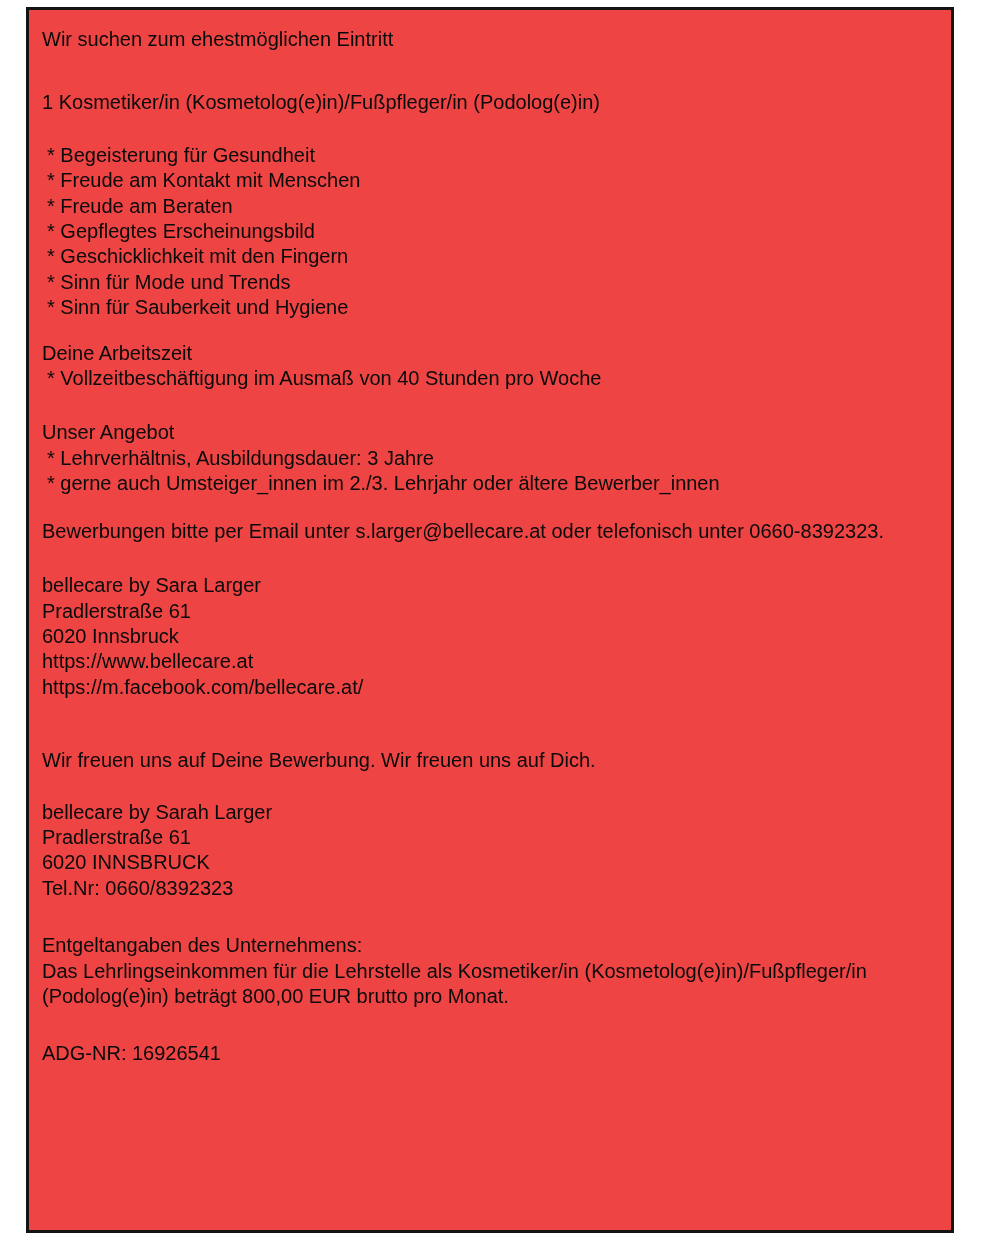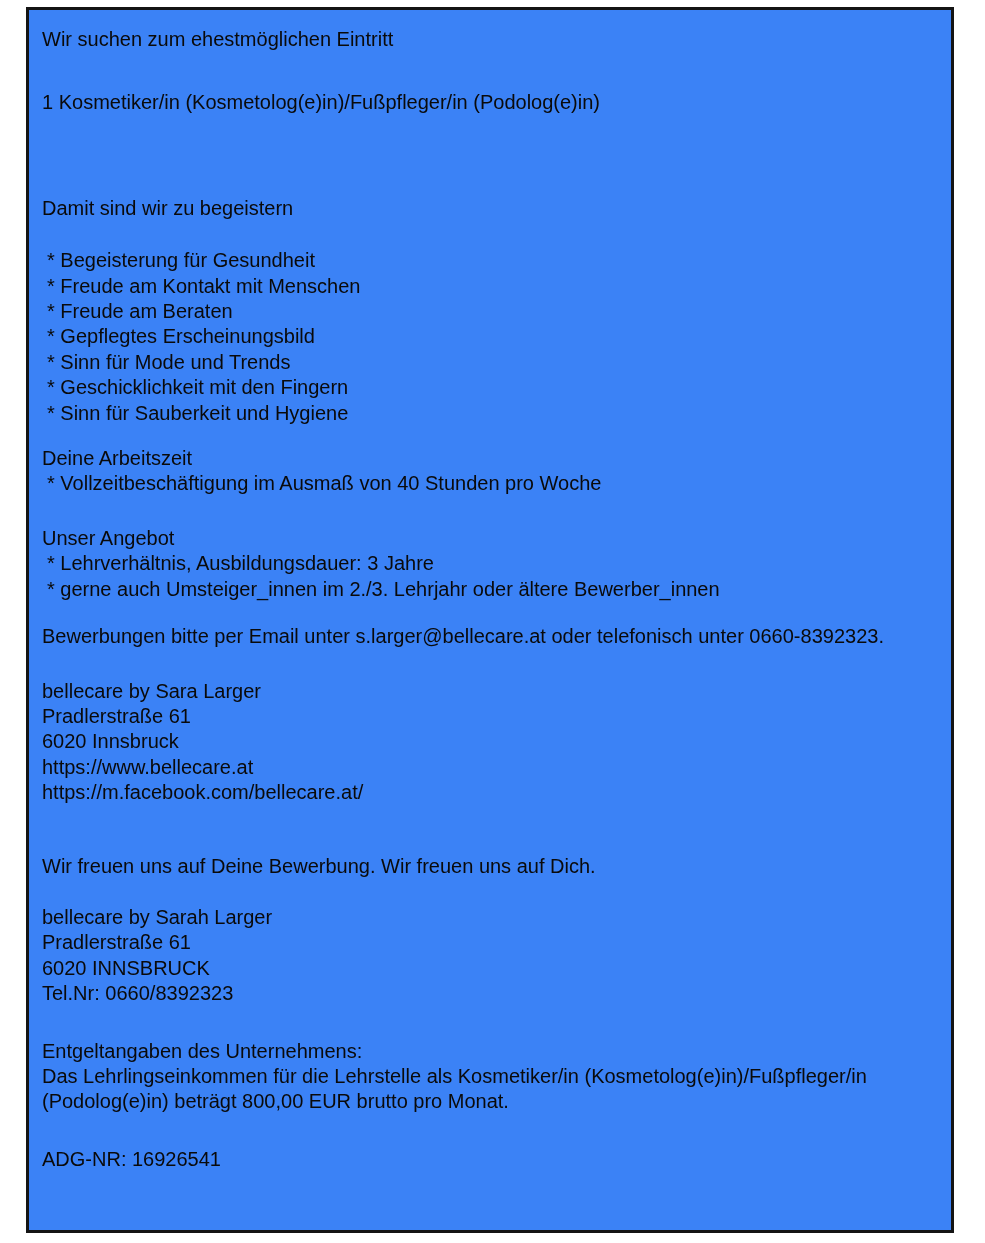--- a/index.html
+++ b/index.html
@@ -18,50 +18,49 @@
   }
   .doc-frame {
     position: absolute;
     left: 26px;
     top: 7px;
     width: 928px;
     height: 1226px;
     box-sizing: border-box;
     border: 3px solid #141414;
     padding: 17px 34px 0 13px;
-    background: #3b82f6;
+    background: #ef4444;
   }
   .line {
     margin: 0;
     line-height: 25.4px;
     white-space: pre-wrap;
   }
   .bullet {
     padding-left: 5px;
   }
   .list { margin: 0; padding: 0; }
 </style>
 </head>
 <body>
 
 <div class="doc-frame">
 
   <p class="line">Wir suchen zum ehestmöglichen Eintritt</p>
 
   <p class="line" style="margin-top:38px">1 Kosmetiker/in (Kosmetolog(e)in)/Fußpfleger/in (Podolog(e)in)</p>
 
-  <p class="line" style="margin-top:80px">Damit sind wir zu begeistern</p>
 
   <div class="list" style="margin-top:27px">
     <p class="line bullet">* Begeisterung für Gesundheit</p>
     <p class="line bullet">* Freude am Kontakt mit Menschen</p>
     <p class="line bullet">* Freude am Beraten</p>
     <p class="line bullet">* Gepflegtes Erscheinungsbild</p>
+    <p class="line bullet">* Geschicklichkeit mit den Fingern</p>
     <p class="line bullet">* Sinn für Mode und Trends</p>
-    <p class="line bullet">* Geschicklichkeit mit den Fingern</p>
     <p class="line bullet">* Sinn für Sauberkeit und Hygiene</p>
   </div>
 
   <p class="line" style="margin-top:20px">Deine Arbeitszeit</p>
   <div class="list">
     <p class="line bullet">* Vollzeitbeschäftigung im Ausmaß von 40 Stunden pro Woche</p>
   </div>
 
   <p class="line" style="margin-top:29px">Unser Angebot</p>
   <div class="list">

